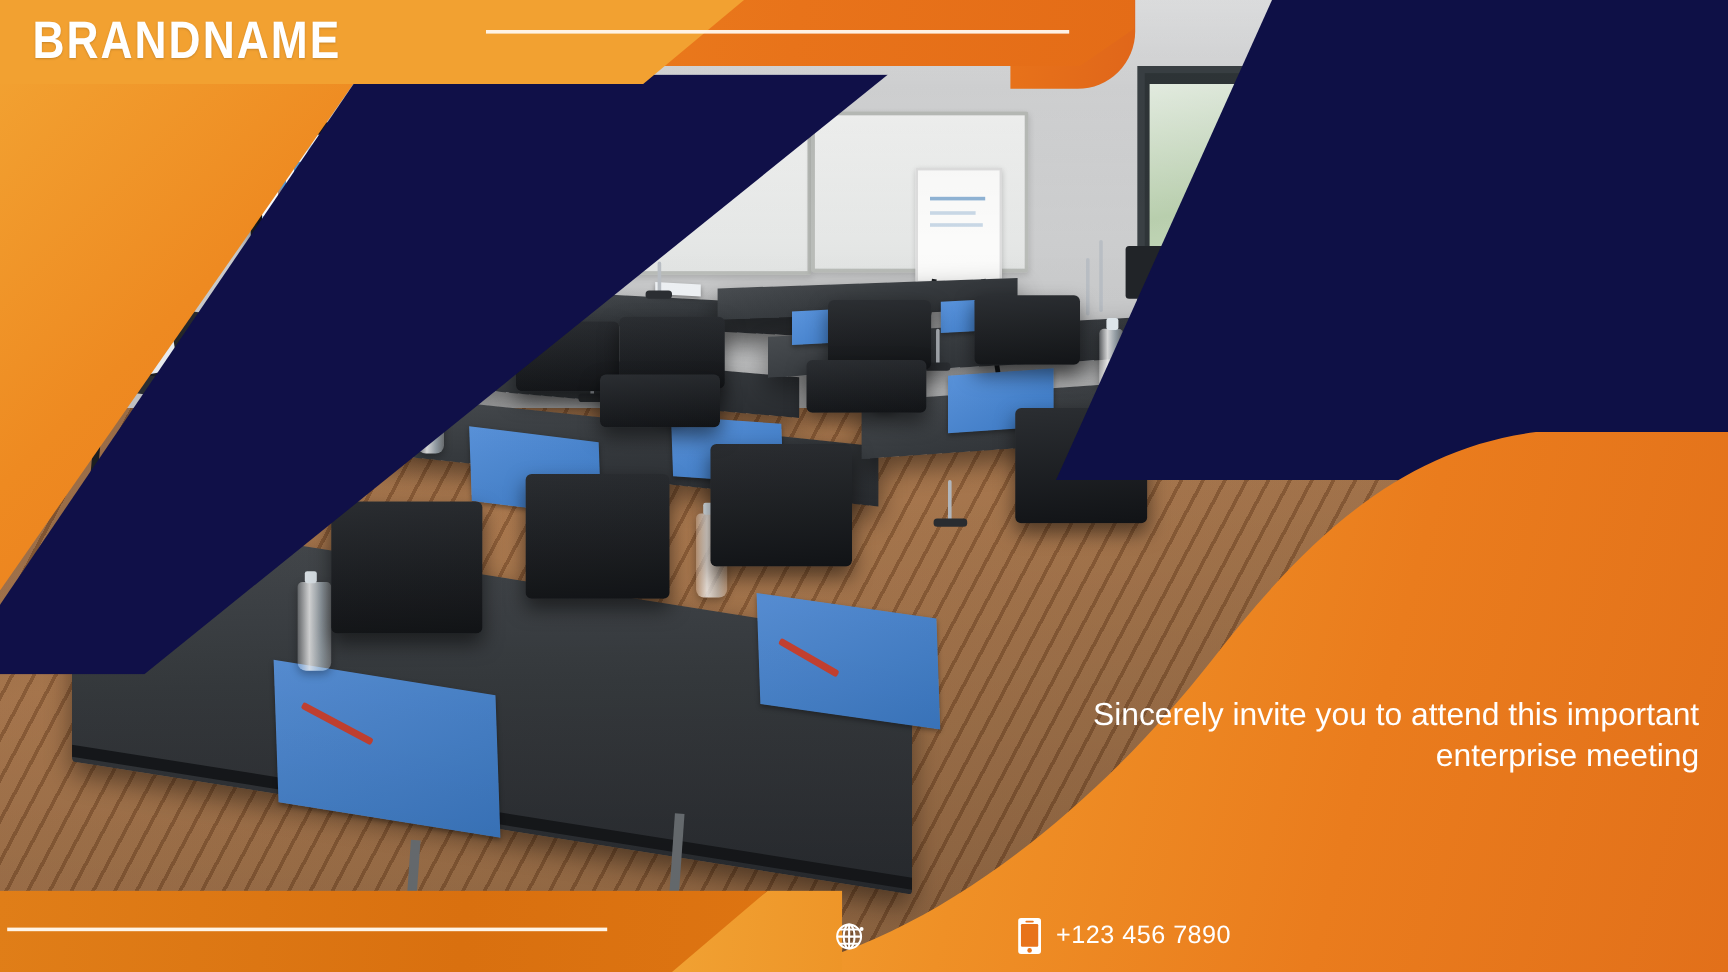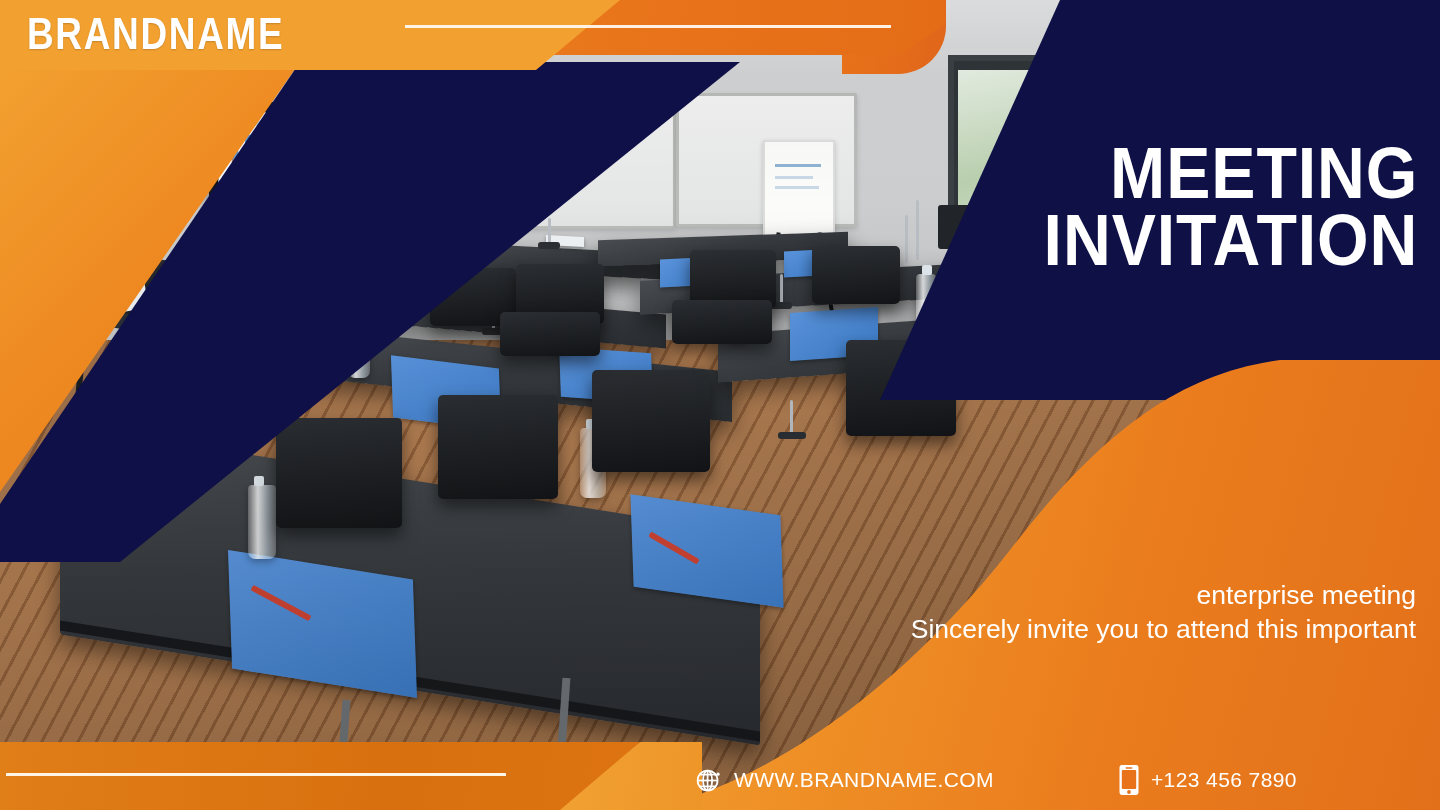--- a/index.html
+++ b/index.html
@@ -303,45 +303,40 @@
   <div class="shape hdr-bar"></div>
   <div class="shape hdr-tab"></div>
   <div class="shape hdr-line"></div>
 
   <div class="shape foot-accent"></div>
   <div class="shape foot-dark"></div>
   <div class="shape foot-line"></div>
 
   <div class="brandname">BRANDNAME</div>
 
-  <div class="title">
-    <span class="l1">MEETING</span>
-    <span class="l2">INVITATION</span>
-  </div>
 
 
   <div class="subtext">
+    <span>Sincerely invite you to attend this important</span>
     <span>enterprise meeting</span>
-    <span>Sincerely invite you to attend this important</span>
   </div>
 
   <div class="contact">
     <div class="c-item">
       <span class="ico">
         <svg viewBox="0 0 32 32" fill="none" stroke="#fff" stroke-width="1.9">
           <circle cx="15" cy="16" r="11"></circle>
           <ellipse cx="15" cy="16" rx="5" ry="11"></ellipse>
           <line x1="4" y1="16" x2="26" y2="16"></line>
           <line x1="15" y1="5" x2="15" y2="27"></line>
           <line x1="6" y1="9.5" x2="24" y2="9.5"></line>
           <line x1="6" y1="22.5" x2="24" y2="22.5"></line>
           <circle cx="26.5" cy="9" r="1.8" fill="#fff" stroke="none"></circle>
         </svg>
       </span>
-      <span class="c-txt">WWW.BRANDNAME.COM</span>
     </div>
 
     <div class="c-gap"></div>
 
     <div class="c-item">
       <span class="ico" style="width:22px;height:32px;">
         <svg viewBox="0 0 22 32" fill="#fff">
           <rect x="1.5" y="1" width="19" height="30" rx="2.4"></rect>
           <rect x="3.8" y="6" width="14.4" height="19" rx="1" fill="#E8731A"></rect>
           <rect x="7.5" y="3.2" width="7" height="1.5" rx="0.75" fill="#E8731A"></rect>

